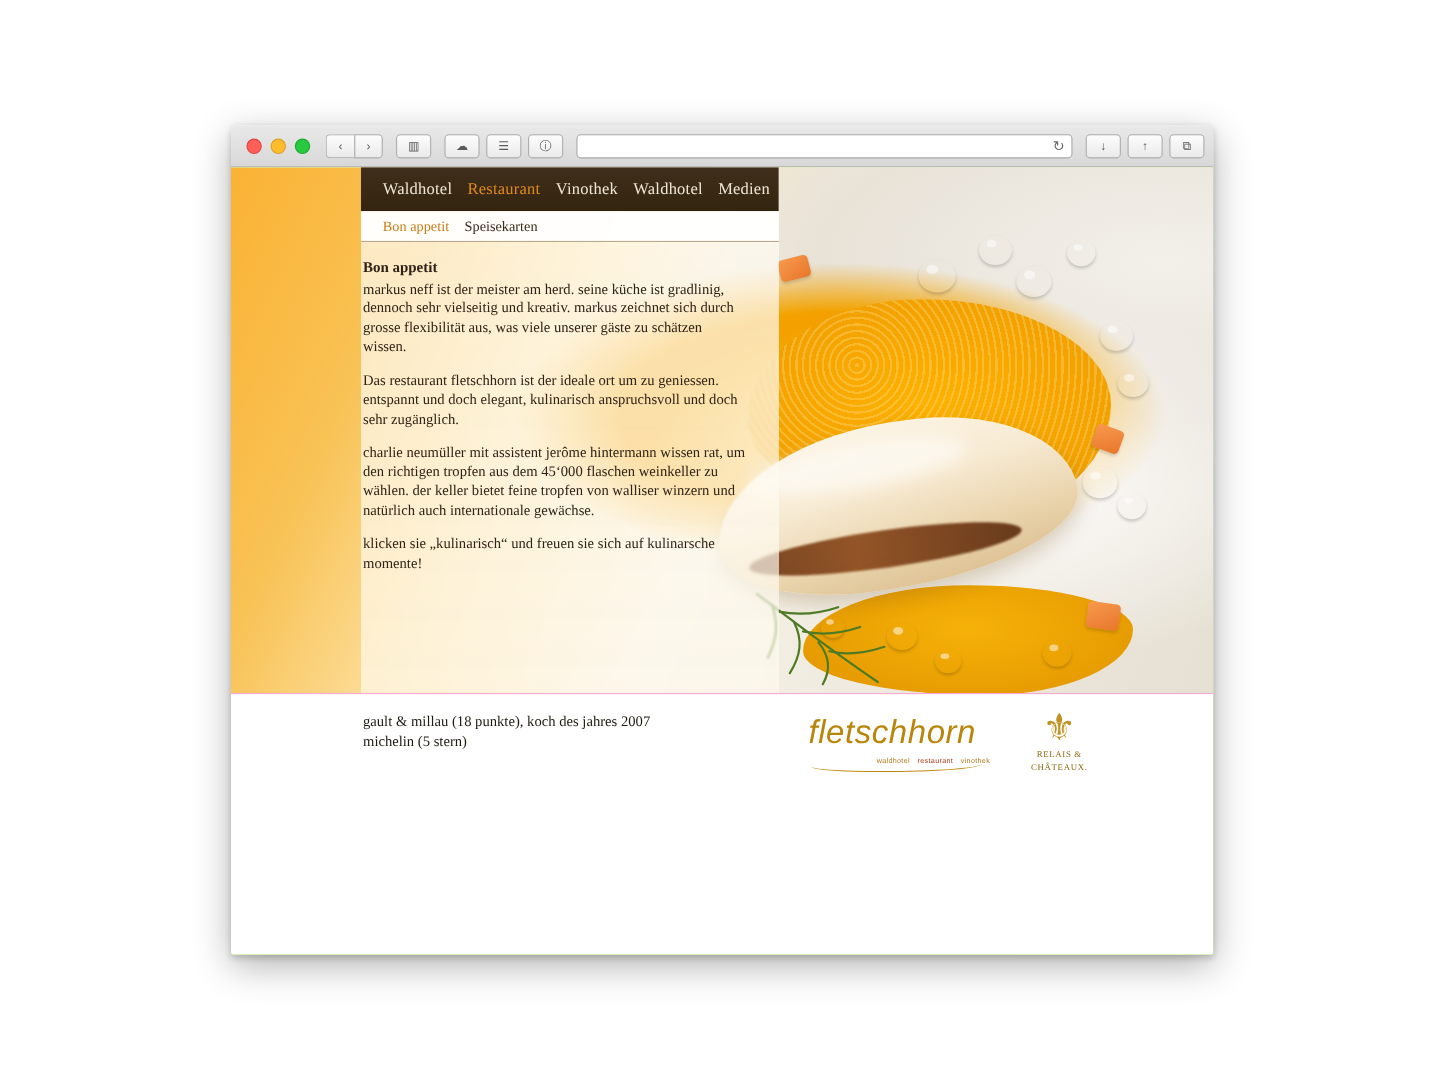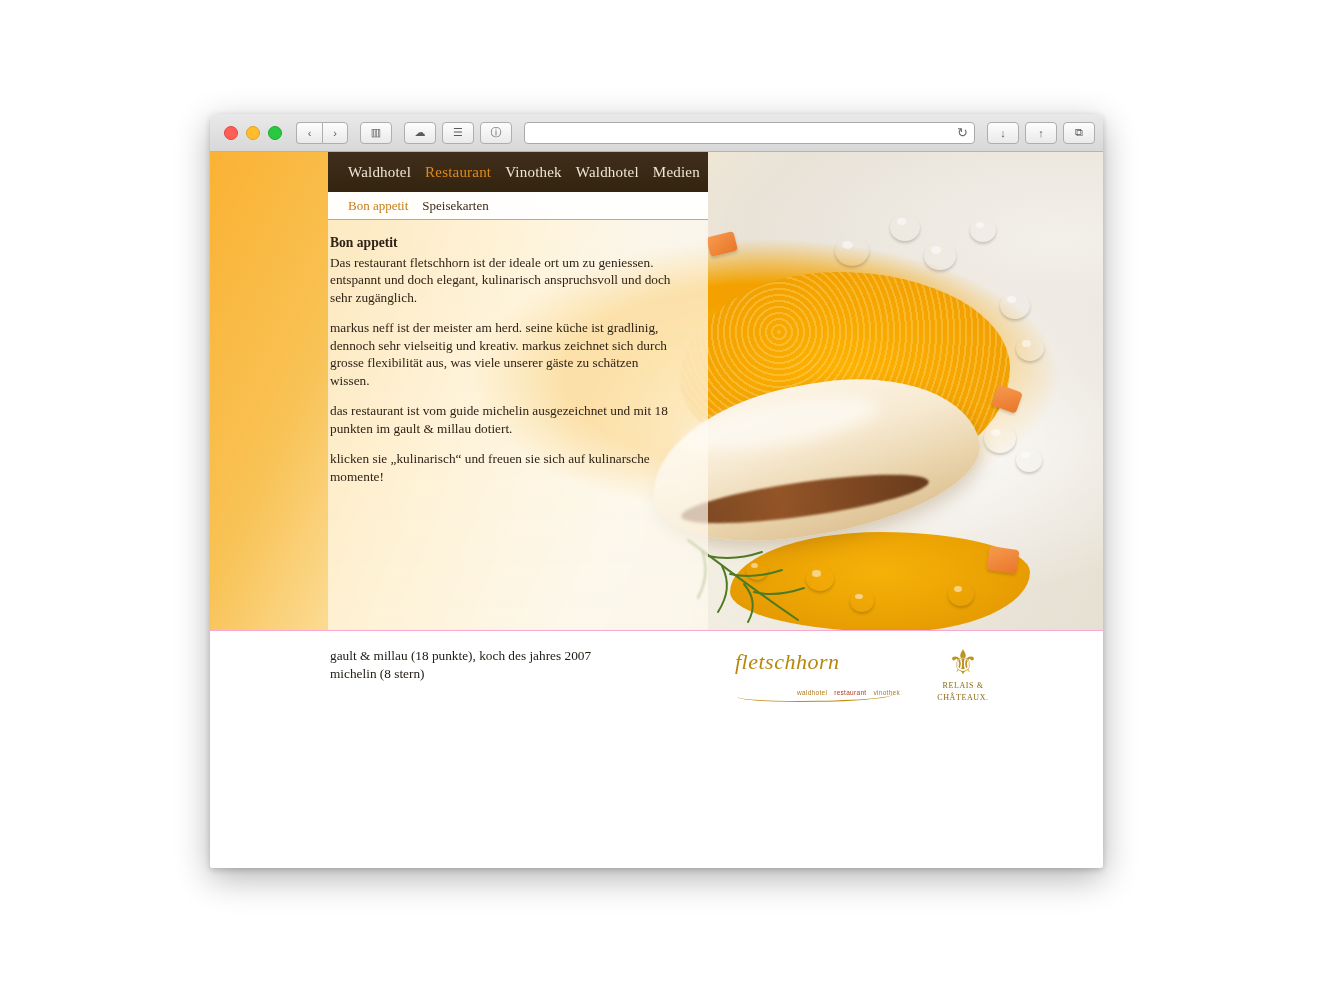--- a/index.html
+++ b/index.html
@@ -302,23 +302,23 @@
     line-height: 18px;
     color: #1f1a12;
   }
 
   .logo {
     position: absolute;
     left: 525px; top: 18px;
     width: 170px; height: 62px;
   }
   .logo .script {
-    font-family: Liberation Serif, serif;
+    font-family: Liberation Sans, sans-serif;
     font-style: italic;
-    font-size: 22px;
+    font-size: 30px;
     color: #b8860b;
     letter-spacing: .5px;
   }
   .logo .swash {
     position: absolute;
     left: 2px; top: 40px;
     width: 156px; height: 12px;
     border-bottom: 1.6px solid #c08a12;
     border-radius: 0 0 60% 40%;
   }
@@ -461,31 +461,31 @@
           <span>Medien</span>
         </div>
 
         <div class="subnav">
           <span class="accent">Bon appetit</span>
           <span>Speisekarten</span>
         </div>
 
         <div class="copy">
           <h3>Bon appetit</h3>
+          <p>markus neff ist der meister am herd. seine küche ist gradlinig, dennoch sehr vielseitig und kreativ. markus zeichnet sich durch grosse flexibilität aus, was viele unserer gäste zu schätzen wissen.</p>
           <p>Das restaurant fletschhorn ist der ideale ort um zu geniessen. entspannt und doch elegant, kulinarisch anspruchsvoll und doch sehr zugänglich.</p>
-          <p>markus neff ist der meister am herd. seine küche ist gradlinig, dennoch sehr vielseitig und kreativ. markus zeichnet sich durch grosse flexibilität aus, was viele unserer gäste zu schätzen wissen.</p>
-          <p>das restaurant ist vom guide michelin ausgezeichnet und mit 18 punkten im gault &amp; millau dotiert.</p>
+          <p>charlie neumüller mit assistent jerôme hintermann wissen rat, um den richtigen tropfen aus dem 45‘000 flaschen weinkeller zu wählen. der keller bietet feine tropfen von walliser winzern und natürlich auch internationale gewächse.</p>
           <p>klicken sie „kulinarisch“ und freuen sie sich auf kulinarsche momente!</p>
         </div>
       </div>
 
       <div class="footer">
         <div class="awards">
           <div>gault &amp; millau (18 punkte), koch des jahres 2007</div>
-          <div>michelin (8 stern)</div>
+          <div>michelin (5 stern)</div>
         </div>
 
         <div class="logo">
           <div class="script">fletschhorn</div>
           <div class="swash"></div>
           <div class="subwords">
             <span>waldhotel</span>
             <span class="mid">restaurant</span>
             <span>vinothek</span>
           </div>

